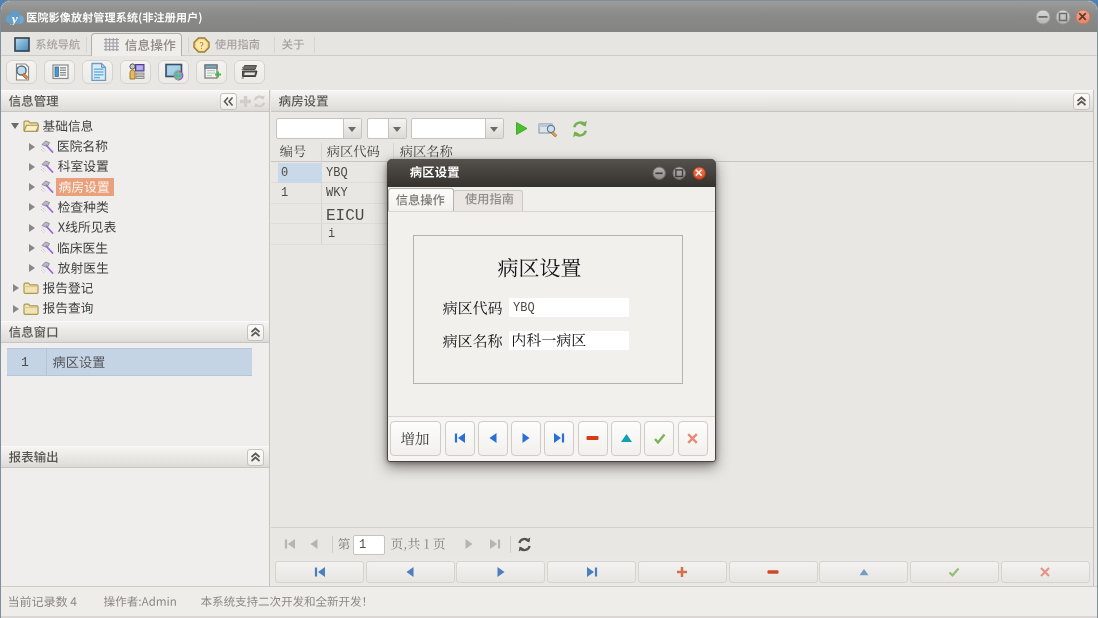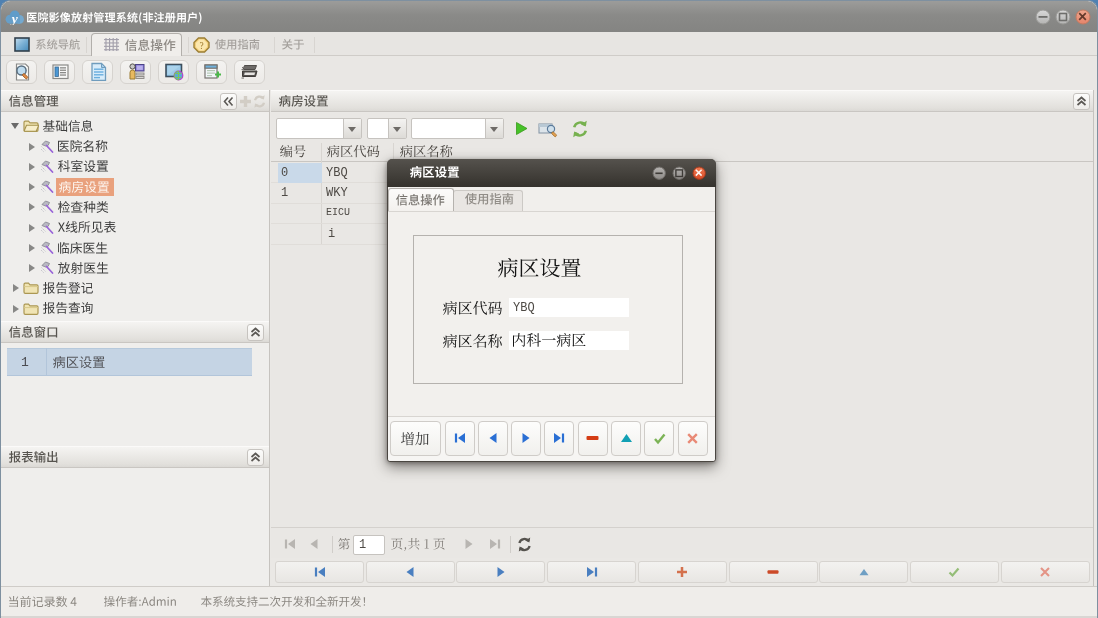--- a/index.html
+++ b/index.html
@@ -377,21 +377,21 @@
     </svg>
 <div class="abs" style="left:270px;top:181.0px;width:322px;height:1px;background:#e0ddd9"></div>
 <div class="abs" style="left:270px;top:201.5px;width:322px;height:1px;background:#e0ddd9"></div>
 <div class="abs" style="left:270px;top:222.0px;width:322px;height:1px;background:#e0ddd9"></div>
 <div class="abs" style="left:270px;top:242.5px;width:322px;height:1px;background:#e0ddd9"></div>
 <div class="abs" style="left:277px;top:162px;width:43.5px;height:19.5px;background:#c9d9e9"></div>
 <div class="abs" style="left:280px;top:164.5px;font-family:'Liberation Mono',monospace;font-size:12px;color:#4e4a45">0</div>
 <div class="abs" style="left:325px;top:164.5px;font-family:'Liberation Mono',monospace;font-size:12px;color:#4e4a45">YBQ</div>
 <div class="abs" style="left:280px;top:185.0px;font-family:'Liberation Mono',monospace;font-size:12px;color:#4e4a45">1</div>
 <div class="abs" style="left:325px;top:185.0px;font-family:'Liberation Mono',monospace;font-size:12px;color:#4e4a45">WKY</div>
-<div class="abs" style="left:325px;top:205.5px;font-family:'Liberation Mono',monospace;font-size:10px;color:#4e4a45">EICU</div>
+<div class="abs" style="left:325px;top:205.5px;font-family:'Liberation Mono',monospace;font-size:16px;color:#4e4a45">EICU</div>
 <div class="abs" style="left:327px;top:226.0px;font-family:'Liberation Mono',monospace;font-size:12px;color:#4e4a45">i</div>
 <div class="abs" style="left:270px;top:526px;width:822px;height:1px;background:#d4d1cd"></div>
 <div class="abs" style="left:270px;top:527px;width:822px;height:30px;background:#e9e7e4"></div>
 <svg class="abs" style="left:283px;top:537px" width="12" height="12" viewBox="0 0 12 12">
       <path d="M2 1.5 V10.5" stroke="#b8b5b1" stroke-width="2.2"></path>
       <path d="M11 1 L4 6 L11 11 Z" fill="#b8b5b1"></path>
     </svg>
 <svg class="abs" style="left:307px;top:537px" width="12" height="12" viewBox="0 0 12 12">
       <path d="M9.5 1 L2.5 6 L9.5 11 Z" fill="#b8b5b1"></path>
     </svg>

